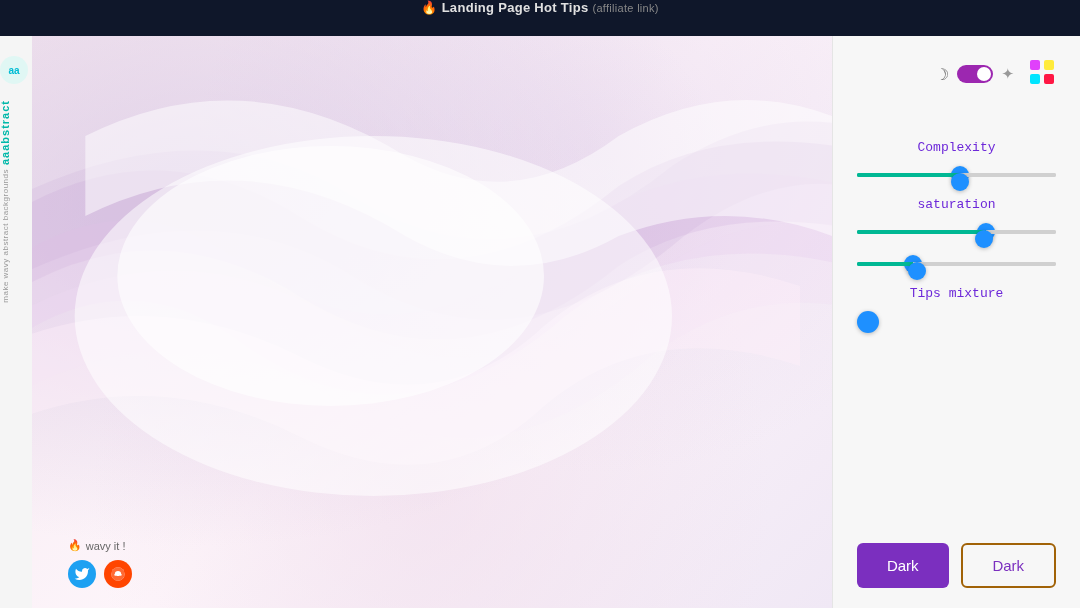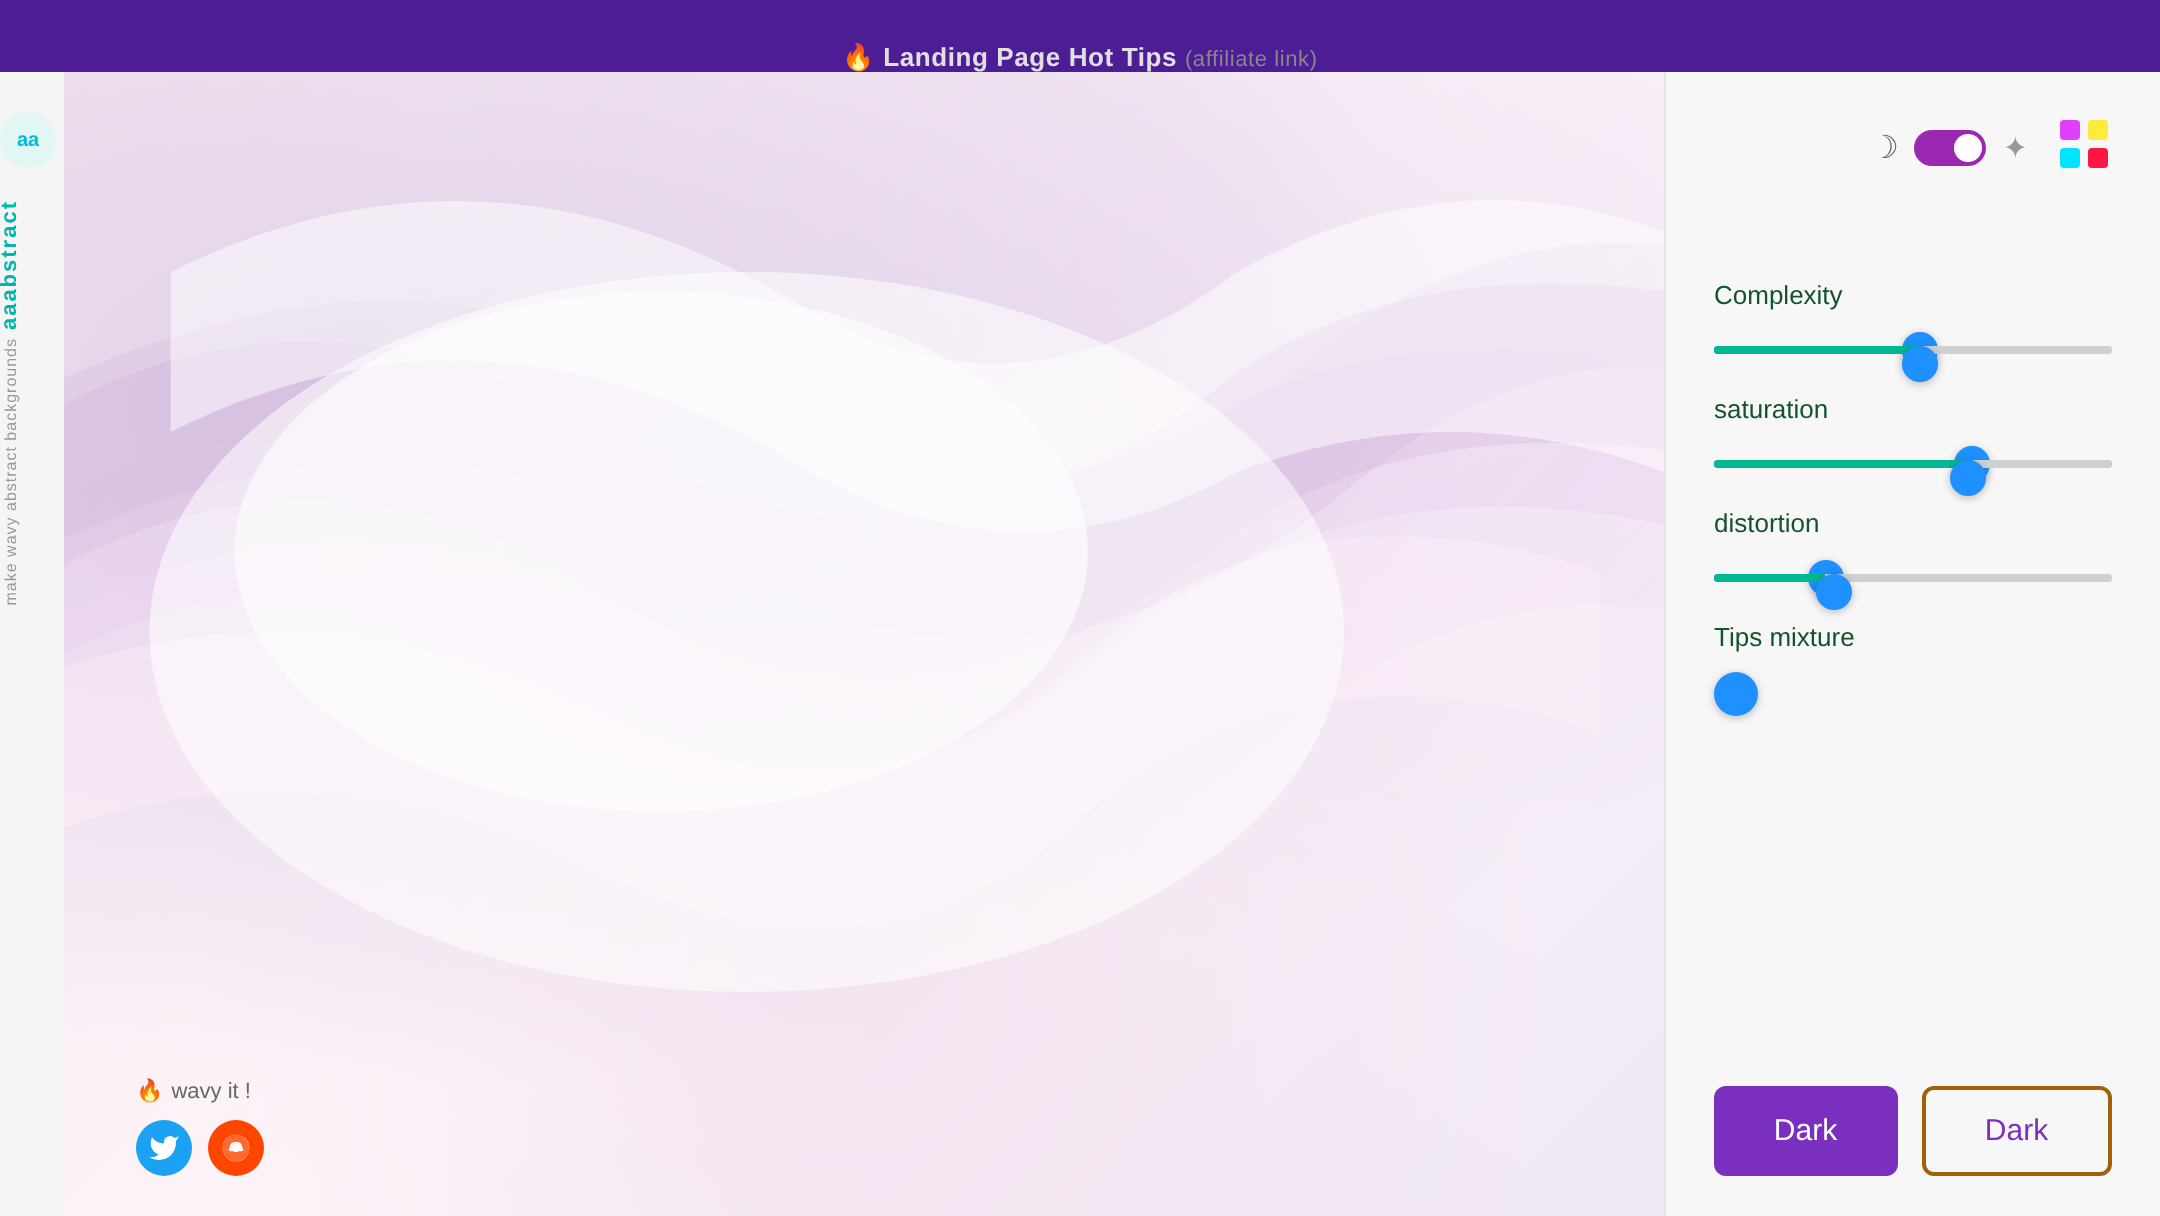--- a/index.html
+++ b/index.html
@@ -8,23 +8,23 @@
       height: 608px;
       overflow: hidden;
       font-family: -apple-system, BlinkMacSystemFont, 'Segoe UI', sans-serif;
       background: #f0f0f0;
     }
 
     
     #topbar {
       width: 100%;
       height: 36px;
-      background: #4c1d95;
-      display: flex;
-      align-items: flex-end;
+      background: #0f172a;
+      display: flex;
+      align-items: flex-start;
       justify-content: center;
       position: relative;
       z-index: 10;
     }
     #topbar-title {
       color: #ccc;
       font-size: 13px;
       letter-spacing: 0.3px;
     }
     #topbar-title .fire { color: #ff6b35; }
@@ -176,23 +176,24 @@
       display: flex;
       flex-direction: column;
       gap: 4px;
     }
 
     .control-group {
       margin-bottom: 8px;
     }
     .control-label {
       font-size: 13px;
-      color: #14532d;
+      color: #6d28d9;
       margin-bottom: 10px;
-      text-align: left;
+      text-align: center;
+      font-family: Liberation Mono, monospace;
     }
 
     
     .slider-container {
       position: relative;
       height: 20px;
       display: flex;
       align-items: center;
     }
     .slider-track {
@@ -427,21 +428,20 @@
         <div class="slider-container">
           <div class="slider-track">
             <div class="slider-fill" style="width:65%;"></div>
             <div class="slider-thumb" style="left:65%;"></div>
             <input type="range" min="0" max="100" value="65" style="--fill: 65%;">
           </div>
         </div>
       </div>
 
       <div class="control-group">
-        <div class="control-label">distortion</div>
         <div class="slider-container">
           <div class="slider-track">
             <div class="slider-fill" style="width:28%;"></div>
             <div class="slider-thumb" style="left:28%;"></div>
             <input type="range" min="0" max="100" value="28" style="--fill: 28%;">
           </div>
         </div>
       </div>
 
       <div class="control-group">

